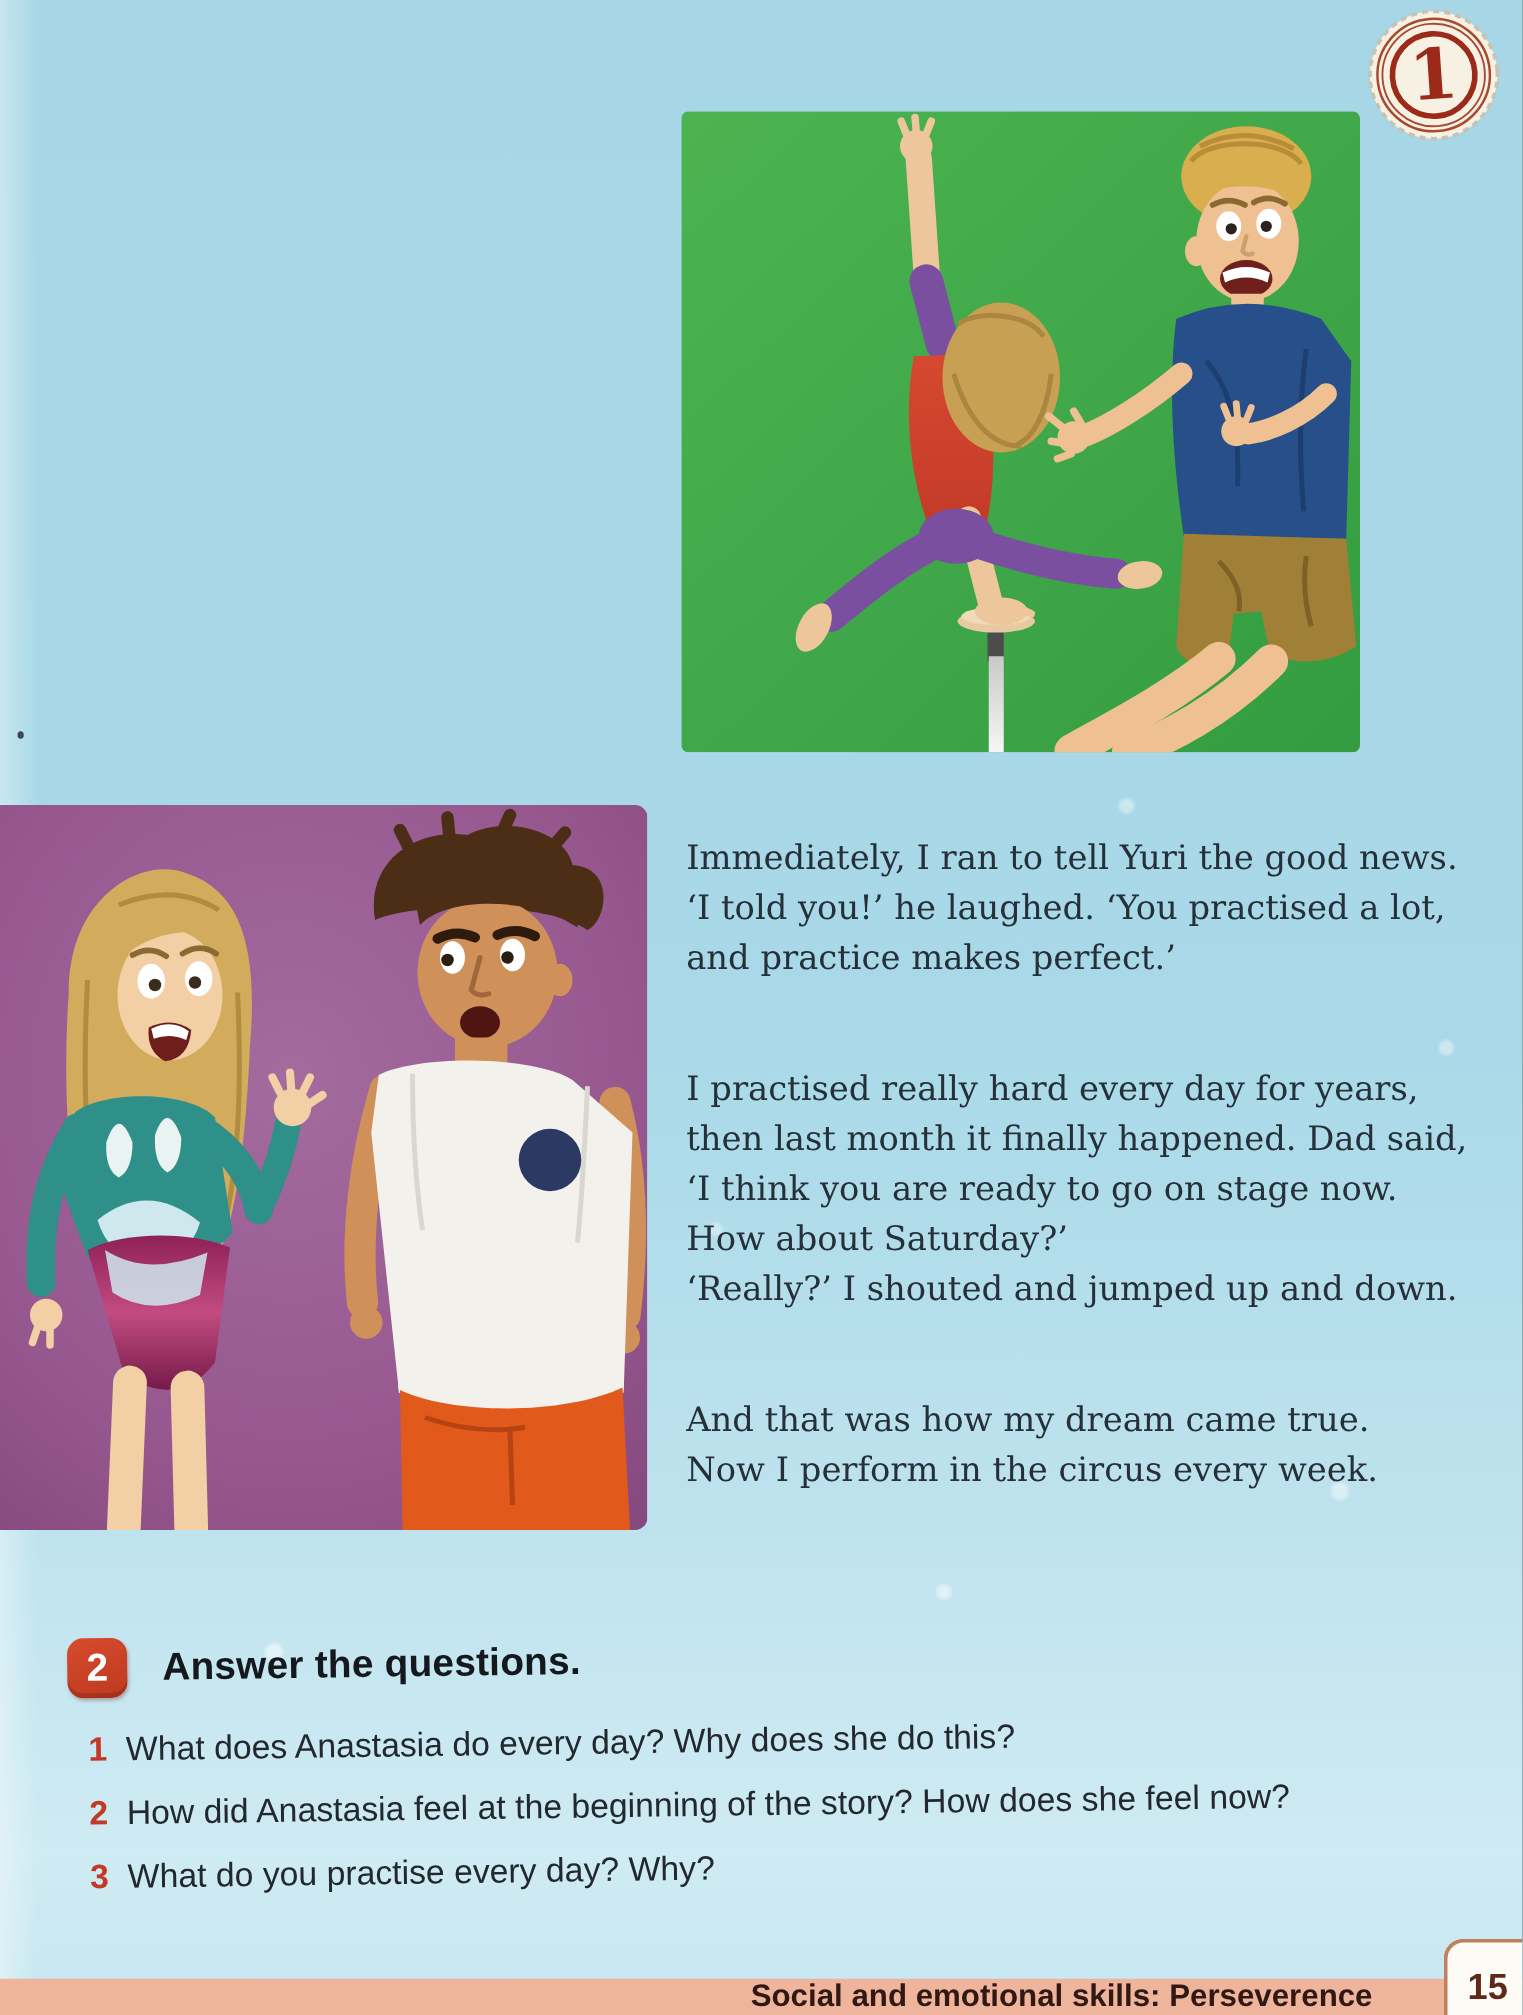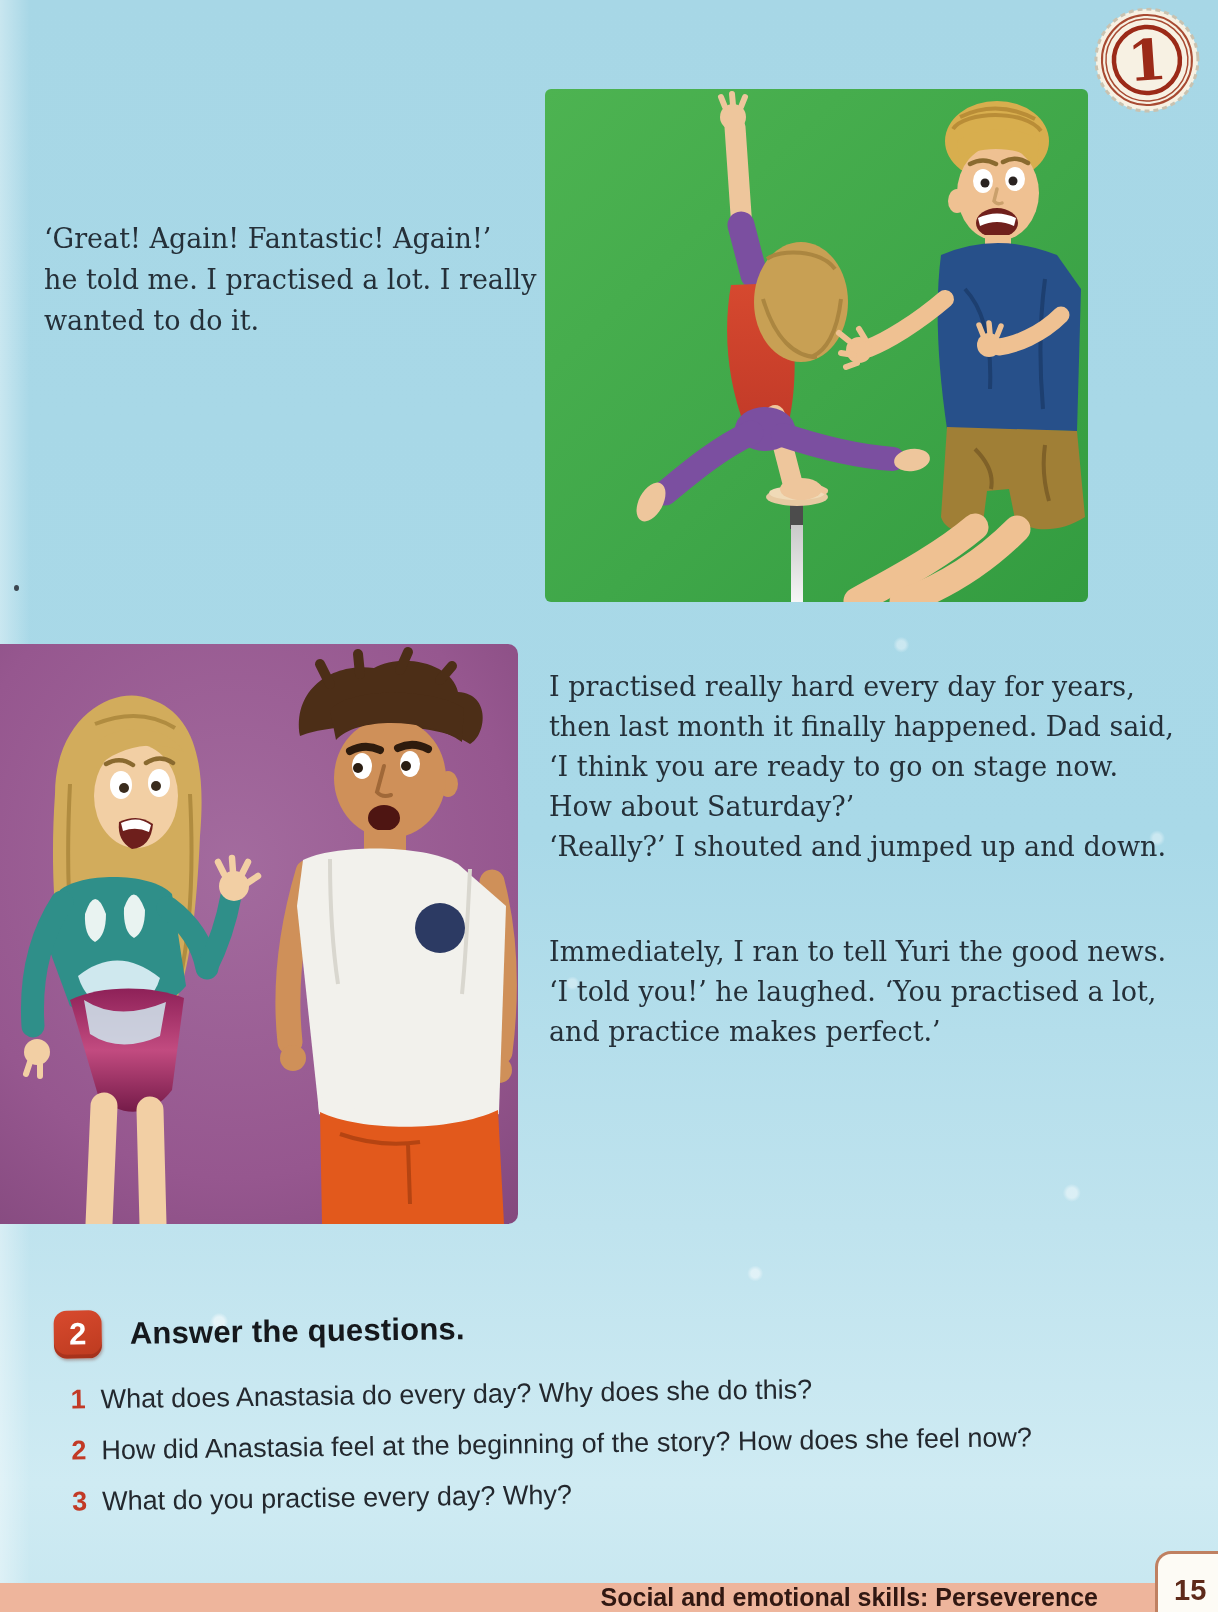--- a/index.html
+++ b/index.html
@@ -69,23 +69,20 @@
     <svg width="106" height="106" viewBox="0 0 106 106">
       <circle cx="53" cy="52" r="51" fill="#f7f1e3" stroke="#c9c2b0" stroke-width="3" stroke-dasharray="5 4"></circle>
       <circle cx="53" cy="52" r="45" fill="none" stroke="#a84a32" stroke-width="2"></circle>
       <circle cx="53" cy="52" r="41" fill="none" stroke="#a84a32" stroke-width="1.5"></circle>
       <circle cx="53" cy="52" r="33" fill="none" stroke="#9b2a18" stroke-width="4.5"></circle>
     </svg>
     <span class="num">1</span>
   </div>
 
   <div class="story story-left">
-    <p>‘Great! Again! Fantastic! Again!’
-he told me. I practised a lot. I really
-wanted to do it.</p>
   </div>
 
   <div class="illus illus-1">
     <svg width="543" height="513" viewBox="0 0 543 513">
       <defs>
         <linearGradient id="g1" x1="0" y1="0" x2="1" y2="1">
           <stop offset="0" stop-color="#4db351"></stop>
             <stop offset="0.55" stop-color="#3fa749"></stop>
             <stop offset="1" stop-color="#339c40"></stop>
         </linearGradient>
@@ -153,28 +150,30 @@
 
       <path d="M402 338 L532 342 L540 428 C512 446 482 442 470 430 L464 400 L442 402 L438 434 C420 448 400 442 396 428 Z" fill="#a07f36"></path>
       <path d="M430 360 Q450 380 446 400 M500 356 Q496 384 504 412" stroke="#7f6128" stroke-width="4" fill="none"></path>
 
       <path d="M430 438 C392 470 340 496 312 512" stroke="#efc192" stroke-width="27" stroke-linecap="round" fill="none"></path>
       <path d="M472 440 C432 480 388 502 358 513" stroke="#efc192" stroke-width="27" stroke-linecap="round" fill="none"></path>
     </svg>
   </div>
 
   <div class="story story-right">
+    <p>Immediately, I ran to tell Yuri the good news.
+‘I told you!’ he laughed. ‘You practised a lot,
+and practice makes perfect.’</p>
     <p>I practised really hard every day for years,
 then last month it finally happened. Dad said,
 ‘I think you are ready to go on stage now.
 How about Saturday?’
 ‘Really?’ I shouted and jumped up and down.</p>
-    <p>Immediately, I ran to tell Yuri the good news.
-‘I told you!’ he laughed. ‘You practised a lot,
-and practice makes perfect.’</p>
+    <p>And that was how my dream came true.
+Now I perform in the circus every week.</p>
   </div>
 
   <div class="illus illus-2">
     <svg width="518" height="580" viewBox="0 0 518 580">
       <defs>
         <radialGradient id="g2" cx="0.45" cy="0.38" r="0.9">
           <stop offset="0" stop-color="#a36b9e"></stop>
             <stop offset="0.6" stop-color="#96578f"></stop>
             <stop offset="1" stop-color="#7f4579"></stop>
         </radialGradient>

